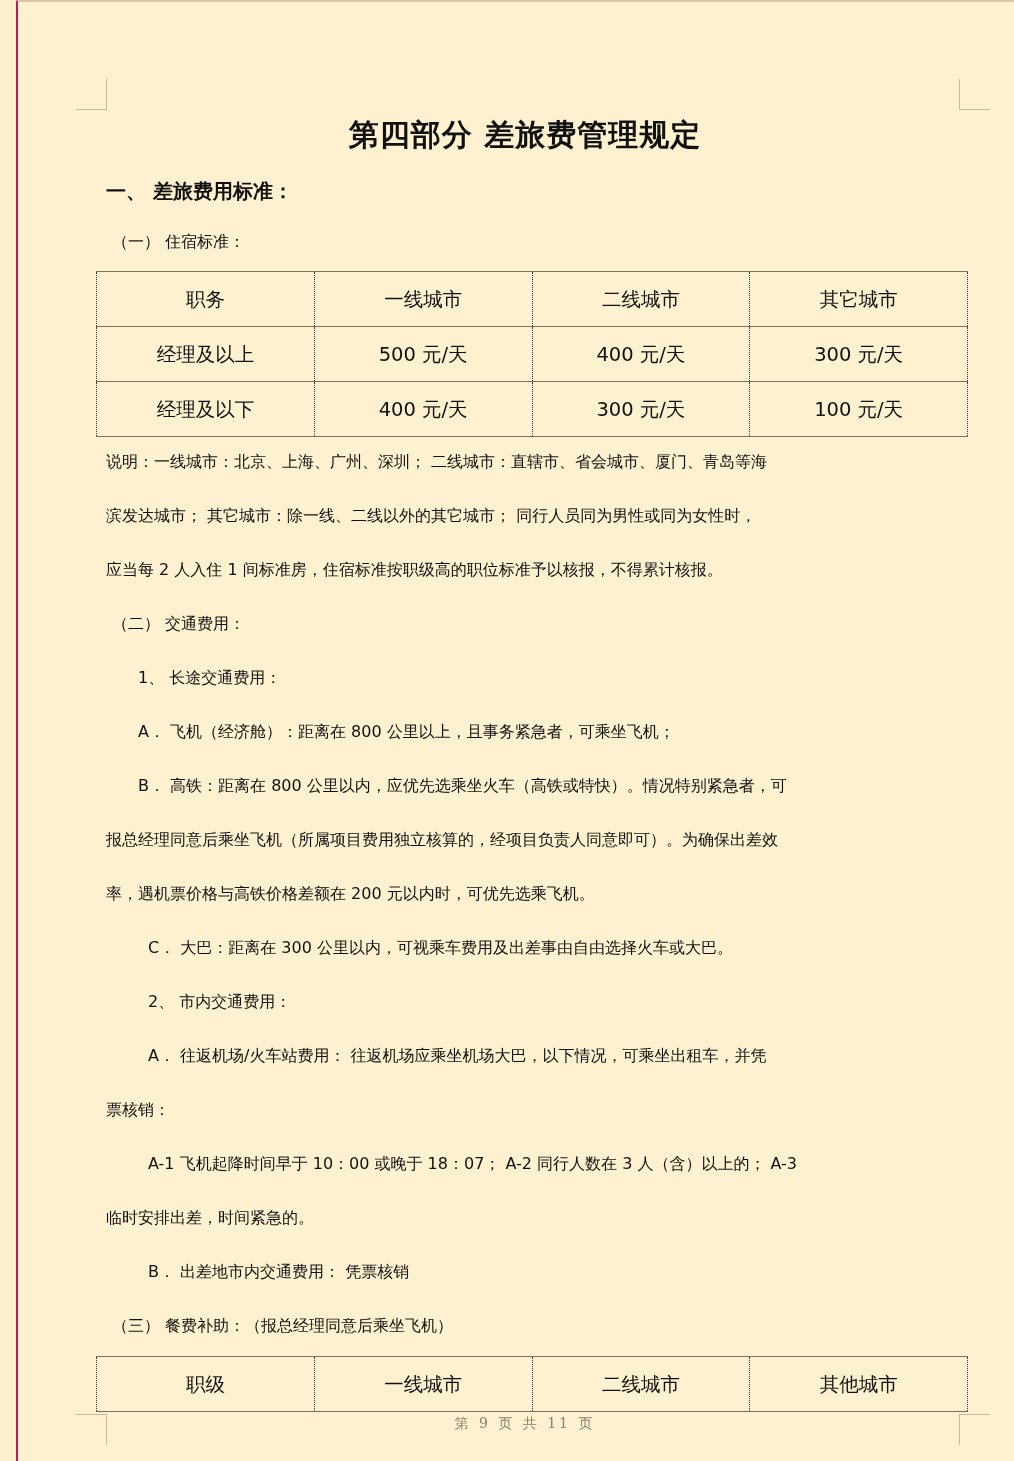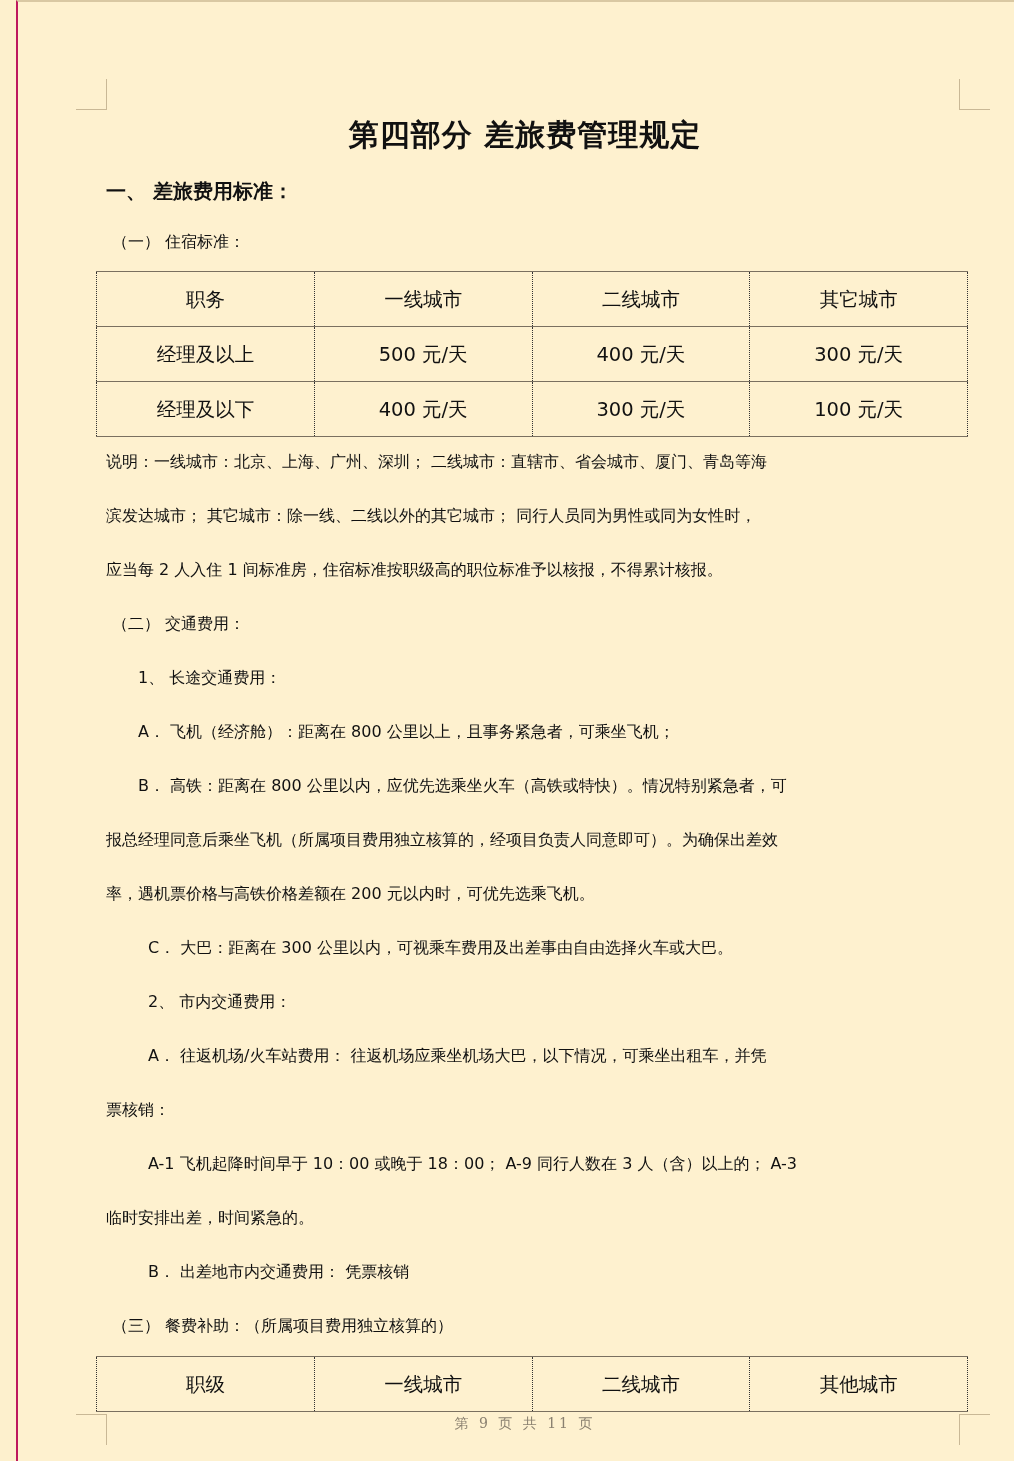--- a/index.html
+++ b/index.html
@@ -92,25 +92,25 @@
 
   <div class="line" style="left:120px; top:774px;">B．  高铁：距离在 800 公里以内，应优先选乘坐火车（高铁或特快）。情况特别紧急者，可</div>
   <div class="line" style="left:88px; top:828px;">报总经理同意后乘坐飞机（所属项目费用独立核算的，经项目负责人同意即可）。为确保出差效</div>
   <div class="line" style="left:88px; top:882px;">率，遇机票价格与高铁价格差额在 200 元以内时，可优先选乘飞机。</div>
 
   <div class="line" style="left:130px; top:936px;">C．  大巴：距离在 300 公里以内，可视乘车费用及出差事由自由选择火车或大巴。</div>
   <div class="line" style="left:130px; top:990px;">2、  市内交通费用：</div>
   <div class="line" style="left:130px; top:1044px;text-align:center;">A．  往返机场/火车站费用：  往返机场应乘坐机场大巴，以下情况，可乘坐出租车，并凭</div>
   <div class="line" style="left:88px; top:1098px;">票核销：</div>
 
-  <div class="line" style="left:130px; top:1152px;">A-1 飞机起降时间早于 10：00 或晚于 18：00；  A-9 同行人数在 3 人（含）以上的；  A-3</div>
+  <div class="line" style="left:130px; top:1152px;">A-1 飞机起降时间早于 10：00 或晚于 18：07；  A-2 同行人数在 3 人（含）以上的；  A-3</div>
   <div class="line" style="left:88px; top:1206px;">临时安排出差，时间紧急的。</div>
 
   <div class="line" style="left:130px; top:1260px;">B．  出差地市内交通费用：  凭票核销</div>
-  <div class="line" style="left:94px; top:1314px;">（三）  餐费补助：（所属项目费用独立核算的）</div>
+  <div class="line" style="left:94px; top:1314px;">（三）  餐费补助：（报总经理同意后乘坐飞机）</div>
 
   <table class="grid" style="top:1354px;">
     <tbody>
         <tr>
       <td>职级</td>
       <td>一线城市</td>
       <td>二线城市</td>
       <td>其他城市</td>
     </tr>
   </tbody>

